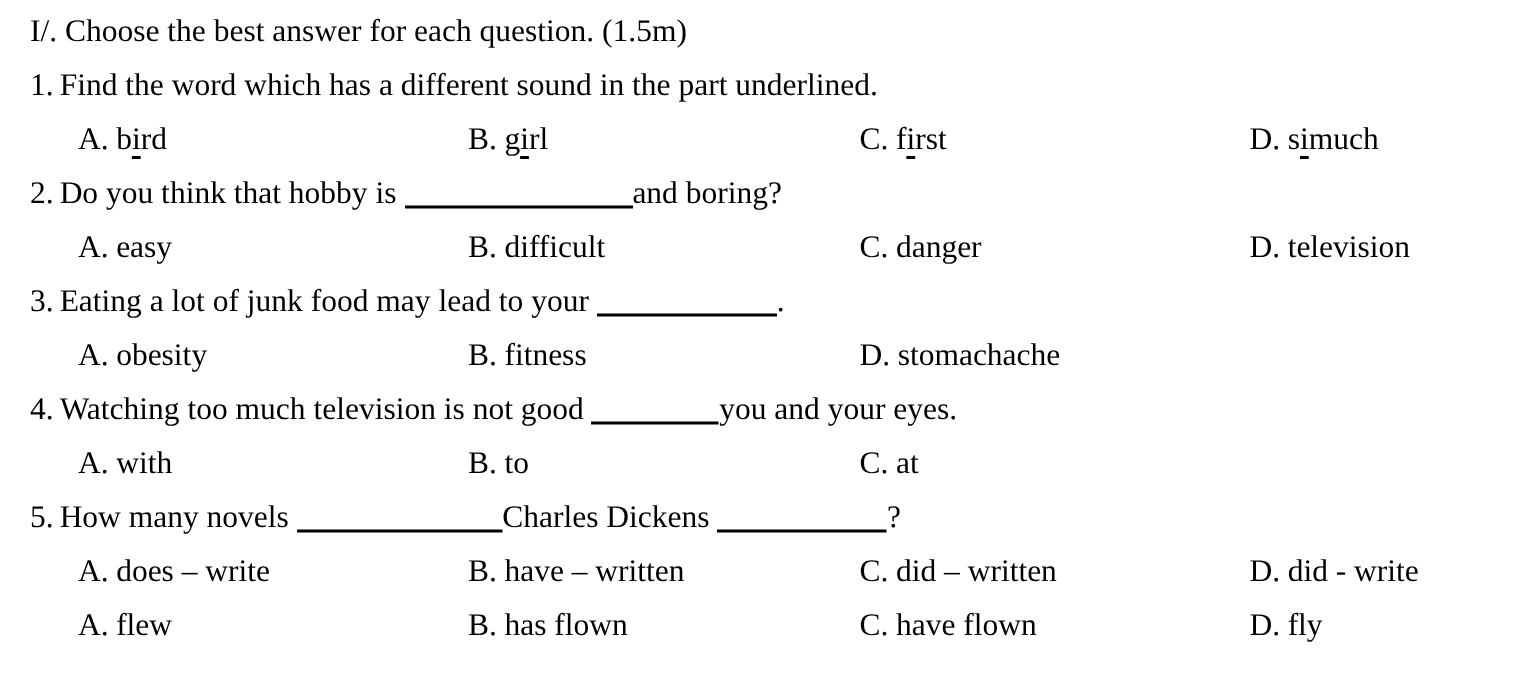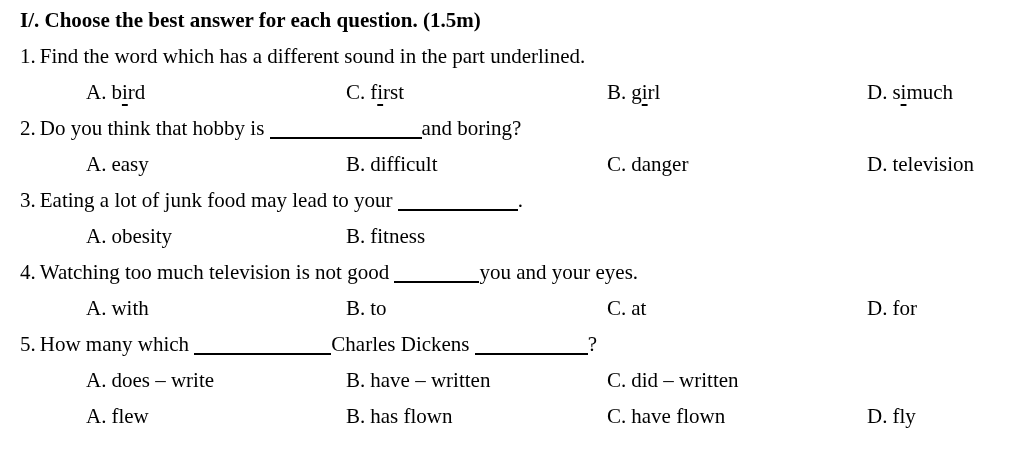--- a/index.html
+++ b/index.html
@@ -13,33 +13,33 @@
     overflow: hidden;
     font-family: "Liberation Serif", "DejaVu Serif", serif;
     color: #000000;
   }
   .doc {
     padding: 2px 0 0 20px;
     font-size: 21px;
     line-height: 36px;
   }
   .header-line {
-    font-weight: bold;
+    font-weight: normal;
     white-space: nowrap;
   }
   .q-line {
     white-space: nowrap;
   }
   .q-num {
     margin-right: 4px;
   }
   .opt-row {
     display: grid;
     grid-template-columns: 260px 261px 260px auto;
-    margin-left: 66px; 
+    margin-left: 32px; 
     white-space: nowrap;
   }
   .opt-cell {
     white-space: nowrap;
   }
   .opt-label {
     margin-right: 5px;
   }
   .ul {
     text-decoration: underline;
@@ -55,48 +55,49 @@
 </style>
 </head>
 <body>
 
 <div class="doc">
   <div class="header-line">I/. Choose the best answer for each question. (1.5m)</div>
   <div id="questions">
       <div class="q-line"><span class="q-num">1.</span><span><span>Find the word which has a different sound in the part underlined.</span></span></div>
       <div class="opt-row">
         <span class="opt-cell"><span class="opt-label">A.</span><span><span>b</span><span class="ul">i</span><span>rd</span></span></span>
+        <span class="opt-cell"><span class="opt-label">B.</span><span><span>g</span><span class="ul">i</span><span>rl</span></span></span>
         <span class="opt-cell"><span class="opt-label">C.</span><span><span>f</span><span class="ul">i</span><span>rst</span></span></span>
-        <span class="opt-cell"><span class="opt-label">B.</span><span><span>g</span><span class="ul">i</span><span>rl</span></span></span>
         <span class="opt-cell"><span class="opt-label">D.</span><span><span>s</span><span class="ul">i</span><span>much</span></span></span>
       </div>
       <div class="q-line"><span class="q-num">2.</span><span><span>Do you think that hobby is </span><span class="blank" style="width: 152px;"></span><span>and boring?</span></span></div>
       <div class="opt-row">
         <span class="opt-cell"><span class="opt-label">A.</span><span><span>easy</span></span></span>
         <span class="opt-cell"><span class="opt-label">B.</span><span><span>difficult</span></span></span>
         <span class="opt-cell"><span class="opt-label">C.</span><span><span>danger</span></span></span>
         <span class="opt-cell"><span class="opt-label">D.</span><span><span>television</span></span></span>
       </div>
       <div class="q-line"><span class="q-num">3.</span><span><span>Eating a lot of junk food may lead to your </span><span class="blank" style="width: 120px;"></span><span>.</span></span></div>
       <div class="opt-row">
         <span class="opt-cell"><span class="opt-label">A.</span><span><span>obesity</span></span></span>
         <span class="opt-cell"><span class="opt-label">B.</span><span><span>fitness</span></span></span>
+        <span class="opt-cell"><span class="opt-label">D.</span><span><span>stomachache</span></span></span>
       </div>
       <div class="q-line"><span class="q-num">4.</span><span><span>Watching too much television is not good </span><span class="blank" style="width: 85px;"></span><span>you and your eyes.</span></span></div>
       <div class="opt-row">
         <span class="opt-cell"><span class="opt-label">A.</span><span><span>with</span></span></span>
         <span class="opt-cell"><span class="opt-label">B.</span><span><span>to</span></span></span>
         <span class="opt-cell"><span class="opt-label">C.</span><span><span>at</span></span></span>
-        <span class="opt-cell"><span class="opt-label">D.</span><span><span>for</span></span></span>
       </div>
-      <div class="q-line"><span class="q-num">5.</span><span><span>How many which </span><span class="blank" style="width: 137px;"></span><span>Charles Dickens </span><span class="blank" style="width: 113px;"></span><span>?</span></span></div>
+      <div class="q-line"><span class="q-num">5.</span><span><span>How many novels </span><span class="blank" style="width: 137px;"></span><span>Charles Dickens </span><span class="blank" style="width: 113px;"></span><span>?</span></span></div>
       <div class="opt-row">
         <span class="opt-cell"><span class="opt-label">A.</span><span><span>does – write</span></span></span>
         <span class="opt-cell"><span class="opt-label">B.</span><span><span>have – written</span></span></span>
         <span class="opt-cell"><span class="opt-label">C.</span><span><span>did – written</span></span></span>
+        <span class="opt-cell"><span class="opt-label">D.</span><span><span>did - write</span></span></span>
       </div>
       <div class="opt-row">
         <span class="opt-cell"><span class="opt-label">A.</span><span><span>flew</span></span></span>
         <span class="opt-cell"><span class="opt-label">B.</span><span><span>has flown</span></span></span>
         <span class="opt-cell"><span class="opt-label">C.</span><span><span>have flown</span></span></span>
         <span class="opt-cell"><span class="opt-label">D.</span><span><span>fly</span></span></span>
       </div>
     </div>
 </div>
 

